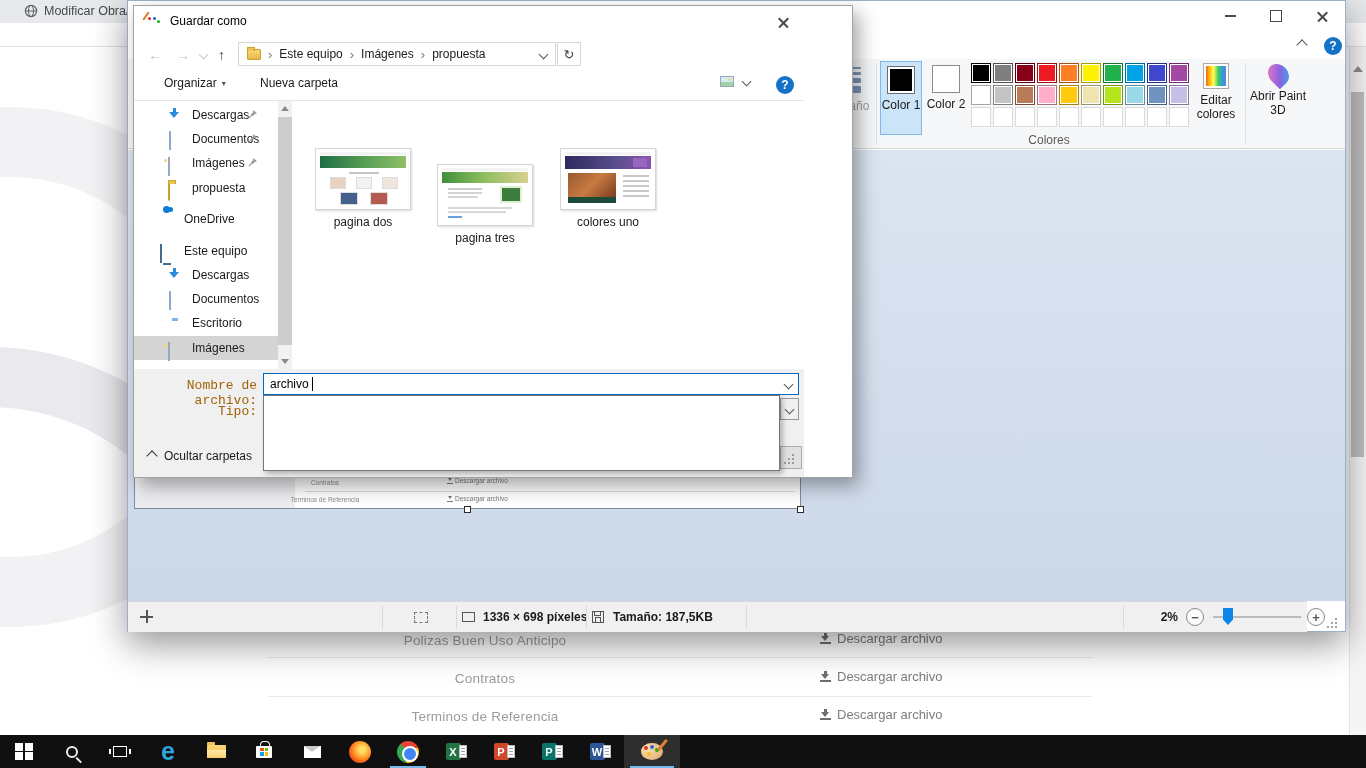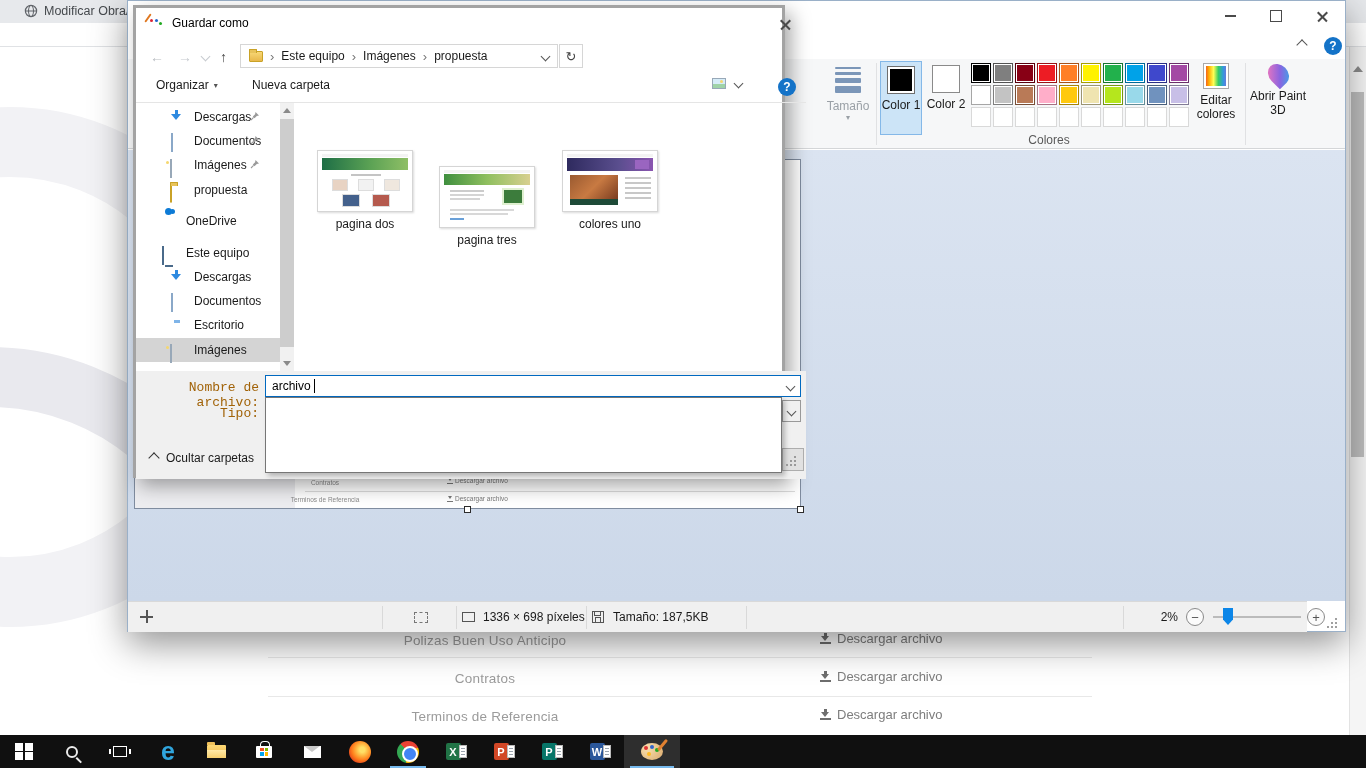--- a/index.html
+++ b/index.html
@@ -55,52 +55,52 @@
   .p3d { width:19px; height:23px; margin:0 auto 3px; border-radius:50% 50% 50% 0; transform:rotate(-45deg); background:linear-gradient(135deg,#ff7ab8,#8a64e0 55%,#2bb3e8); }
   .workarea { left:0; top:149px; width:1217px; height:451px; background:linear-gradient(#dbe4f1,#ccd8e9); }
   .canvas { left:6px; top:158px; width:667px; height:350px; background:#fff; border:1px solid #76markers; border:1px solid #7f8c9f; }
   .canvas-grayblock { position:absolute; left:0; top:0; width:160px; height:100%; background:#ededf0; }
   .mini-txt { position:absolute; font-size:6.5px; color:#8a8a8a; text-align:center; }
   .mini-link { position:absolute; display:flex; align-items:center; gap:2px; font-size:6.5px; color:#777; }
   .mdl { position:relative; width:6px; height:6px; }
   .mdl::before { content:""; position:absolute; left:1px; top:0; border-left:2.2px solid transparent; border-right:2.2px solid transparent; border-top:3.5px solid #777; }
   .mdl::after { content:""; position:absolute; bottom:0; left:0; right:0; height:1px; background:#777; }
   .handle { position:absolute; width:7px; height:7px; background:#fff; border:1px solid #2c2c2c; }
-  .statusbar { left:0; top:600px; width:1179px; height:31px; background:#f0f0f0; border-top:1px solid #d9d9d9; }
+  .statusbar { left:0; top:600px; width:1179px; height:31px; background:#f0f0f0; border-top:1px solid #d9d9d9;font-weight:bold; }
   .ssep { position:absolute; top:4px; width:1px; height:23px; background:#d9d9d9; }
   .stext { position:absolute; top:8px; font-size:12px; color:#1a1a1a; }
   .st-move { position:absolute; width:13px; height:13px; }
   .st-move::before { content:""; position:absolute; left:6px; top:0; width:1.5px; height:13px; background:#555; }
   .st-move::after { content:""; position:absolute; top:6px; left:0; height:1.5px; width:13px; background:#555; }
   .st-sel { position:absolute; width:14px; height:11px; border:1px dashed #777; }
   .st-size { position:absolute; width:13px; height:10px; border:1px solid #555; }
   .st-disk { position:absolute; width:12px; height:12px; border:1.5px solid #555; }
   .st-disk::before { content:""; position:absolute; left:1px; top:0; width:5px; height:3px; border:1px solid #555; border-top:none; }
   .st-disk::after { content:""; position:absolute; left:2px; bottom:0; width:4px; height:4px; border:1px solid #555; border-bottom:none; }
   .zbtn { position:absolute; width:18px; height:18px; border:1px solid #8a8a8a; border-radius:50%; color:#555; font-size:13px; display:flex; align-items:center; justify-content:center; background:#fbfbfb; }
   .ztrack { position:absolute; height:2px; background:#bbb; }
   .zthumb { position:absolute; width:10px; height:17px; background:#0c86e8; clip-path:polygon(0 0,100% 0,100% 68%,50% 100%,0 68%); }
   .grip { position:absolute; width:2px; height:2px; background:#a0a0a0; box-shadow:-4px 0 0 #a0a0a0,-8px 0 0 #a0a0a0,0 -4px 0 #a0a0a0,-4px -4px 0 #a0a0a0,0 -8px 0 #a0a0a0; }
 
   
-  .dialog { left:133px; top:5px; width:652px; height:473px; background:#fff; border:3px solid #a3a3a3; box-shadow:6px 8px 18px rgba(0,0,0,.35); }
+  .dialog { left:133px; top:5px; width:720px; height:473px; background:#fff; border:1px solid #a3a3a3; box-shadow:6px 8px 18px rgba(0,0,0,.35); }
   .dlg-title { left:12px; top:8px; font-size:12px; color:#000; }
   .palico { position:relative; width:15px; height:13px; border-radius:50%; background:#e9c27e; box-shadow:inset 0 0 0 1px #b98d4f; }
   .palico::before { content:""; position:absolute; left:2px; top:2px; width:3px; height:3px; border-radius:50%; background:#d23; box-shadow:5px 0 0 #26c,9px 3px 0 #2a2; }
   .palico::after { content:""; position:absolute; right:-1px; top:-4px; width:2px; height:10px; background:#e07820; transform:rotate(35deg); border-radius:1px; }
   .addr-glyph { position:absolute; font-size:14px; }
   .crumbbox { left:104px; top:36px; width:318px; height:24px; border:1px solid #d6d6d6; background:#fff; display:flex; align-items:center; gap:7px; padding:0 8px; font-size:12px; color:#1a1a1a; }
   .crumb-sep { color:#777; font-size:13px; }
   .sqbtn { border:1px solid #d6d6d6; background:#fff; display:flex; align-items:center; justify-content:center; }
   .searchbox { left:452px; top:36px; width:212px; height:24px; border:1px solid #d6d6d6; background:#fff; display:flex; align-items:center; padding:0 8px; }
   .searchbox input { border:none; outline:none; flex:1; font-family:"Liberation Sans",sans-serif; font-size:12px; color:#1a1a1a; }
   .searchbox input::placeholder { color:#7a7a7a; }
   .mag { width:8px; height:8px; border:1.6px solid #777; border-radius:50%; position:relative; }
   .mag::after { content:""; position:absolute; left:7px; top:7px; width:6px; height:1.6px; background:#777; transform:rotate(45deg); transform-origin:0 0; }
-  .cmdtext { position:absolute; top:70px; font-size:12px; color:#1a1a1a; display:flex; align-items:center; gap:5px; }
+  .cmdtext { position:absolute; top:70px; font-size:12px; color:#1a1a1a; display:flex; align-items:center; gap:5px;margin-left:10px; }
   .divider { position:absolute; height:1px; background:#e5e5e5; }
   .nav-item { position:absolute; left:0; width:144px; height:24px; }
   .nav-item.selected { background:#d4d4d4; }
   .nlb { position:absolute; left:58px; top:0; line-height:24px; font-size:12px; color:#1a1a1a; white-space:nowrap; }
   .nic { position:absolute; top:5px; }
   .pin { position:absolute; right:20px; top:6px; }
   .vscroll { left:144px; top:95px; width:14px; height:268px; background:#f1f1f1; }
   .vthumb { position:absolute; left:0; width:14px; background:#cdcdcd; }
   .varrow { position:absolute; left:3px; width:0; height:0; border-left:4px solid transparent; border-right:4px solid transparent; }
   .file-item { position:absolute; width:120px; text-align:center; }

